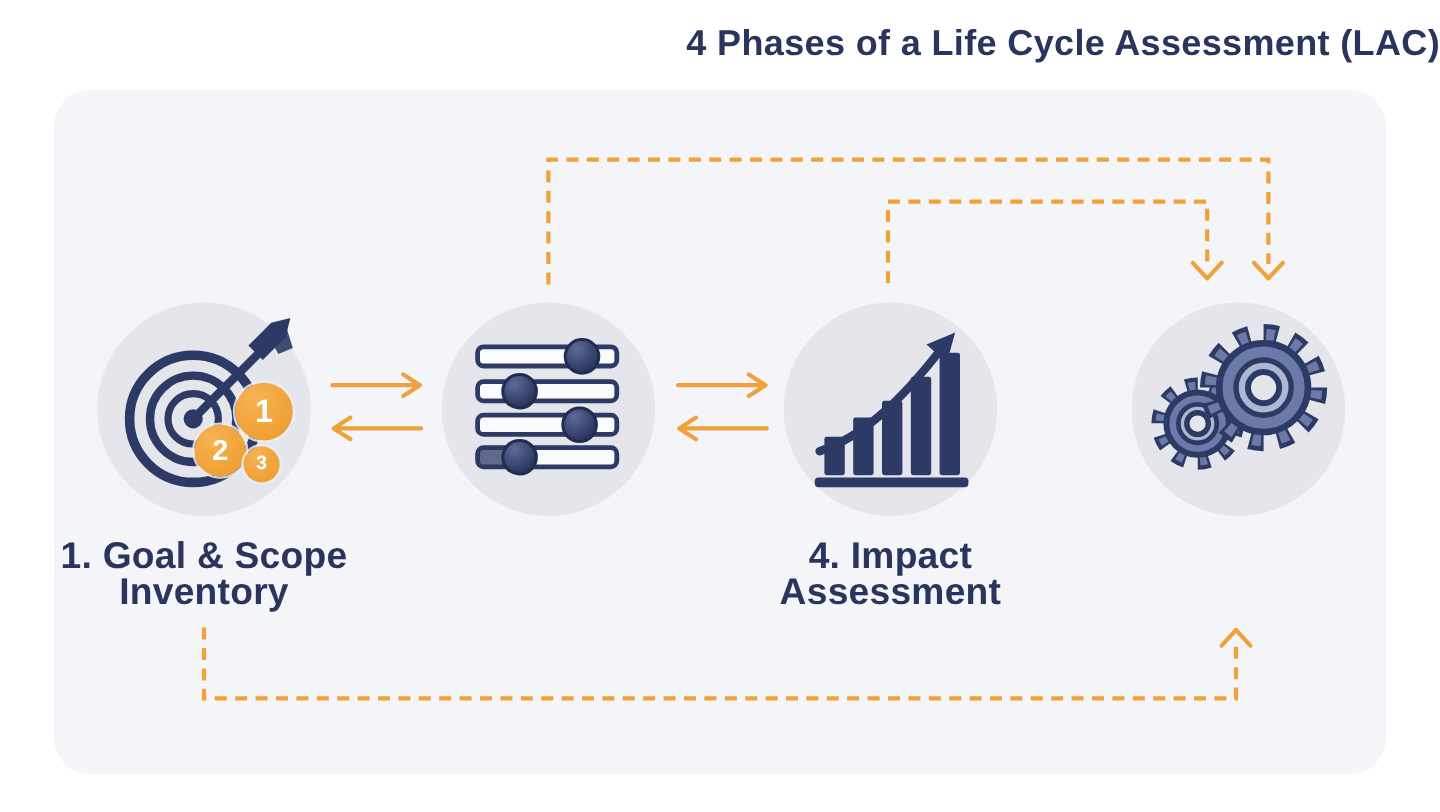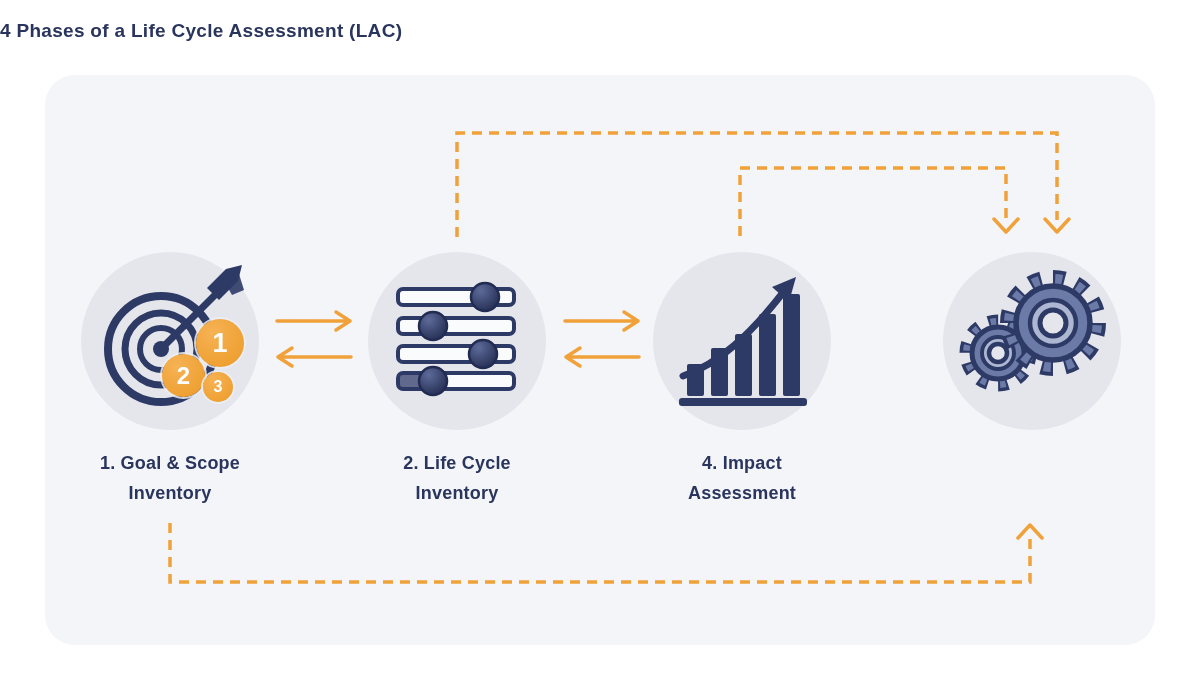--- a/index.html
+++ b/index.html
@@ -14,22 +14,22 @@
   }
   *{margin:0;padding:0;box-sizing:border-box;}
   html,body{width:1200px;height:677px;overflow:hidden;}
   body{
     background:var(--page-bg,#fff);
     font-family:"Liberation Sans","DejaVu Sans",sans-serif;
     position:relative;
   }
   .page-title{
     position:absolute;left:0;top:20px;width:1200px;
-    text-align:left;
-    font-size:19px;font-weight:700;letter-spacing:.3px;
+    text-align:right;
+    font-size:30px;font-weight:700;letter-spacing:.3px;
     color:var(--navy,#2A355E);
   }
   .card{
     position:absolute;left:45px;top:75px;width:1110px;height:570px;
     background:var(--card-bg,#F4F5F8);
     border-radius:30px;
   }
   .connector-layer{
     position:absolute;left:0;top:0;width:1200px;height:677px;
     pointer-events:none;
@@ -51,21 +51,21 @@
   }
   .phase-circle{
     position:relative;width:178px;height:178px;margin:0 auto;
     border-radius:50%;
     background:var(--circle-bg,#E4E6EC);
     display:flex;align-items:center;justify-content:center;
   }
   .phase-circle svg{width:178px;height:178px;display:block;}
   .phase-label{
     margin-top:18px;
-    font-size:18px;line-height:30px;font-weight:700;
+    font-size:31px;line-height:30px;font-weight:700;
     color:var(--navy,#2A355E);letter-spacing:.2px;
   }
   .phase-label span{display:block;}
   
   .ink-s{stroke:var(--icon-navy,#2E3A66);fill:none;}
   .ink-f{fill:var(--icon-navy,#2E3A66);}
   .track{fill:#FAFBFD;stroke:var(--icon-navy,#2E3A66);stroke-width:4;}
   .gear-teeth{stroke:var(--icon-navy,#2E3A66);fill:none;}
   .gear-teeth-fill{stroke:var(--steel,#6C7AA8);fill:none;}
   
@@ -121,24 +121,20 @@
       <rect class="track" x="30" y="66" width="116" height="16" rx="5"></rect>
       <rect class="track" x="30" y="94" width="116" height="16" rx="5"></rect>
       <rect class="track" x="30" y="121" width="116" height="16" rx="5"></rect>
       <rect class="ink-f" x="31" y="122" width="38" height="14" rx="5" opacity="0.75"></rect>
       <circle cx="117" cy="45" r="14" fill="url(#knobGrad)" stroke="#222C52" stroke-width="2.5"></circle>
       <circle cx="65" cy="74" r="14" fill="url(#knobGrad)" stroke="#222C52" stroke-width="2.5"></circle>
       <circle cx="115" cy="102" r="14" fill="url(#knobGrad)" stroke="#222C52" stroke-width="2.5"></circle>
       <circle cx="65" cy="129" r="14" fill="url(#knobGrad)" stroke="#222C52" stroke-width="2.5"></circle>
     </svg>
   </div>
-  <div class="phase-label">
-    <span>2. Life Cycle</span>
-    <span>Inventory</span>
-  </div>
 </div>
 
 <div class="phase" style="left:592px">
   <div class="phase-circle">
     <svg viewBox="0 0 178 178">
       <rect class="ink-f" x="26" y="146" width="128" height="8" rx="3"></rect>
       <rect class="ink-f" x="34" y="112" width="17" height="32" rx="2"></rect>
       <rect class="ink-f" x="58" y="96" width="17" height="48" rx="2"></rect>
       <rect class="ink-f" x="82" y="82" width="17" height="62" rx="2"></rect>
       <rect class="ink-f" x="106" y="62" width="17" height="82" rx="2"></rect>

